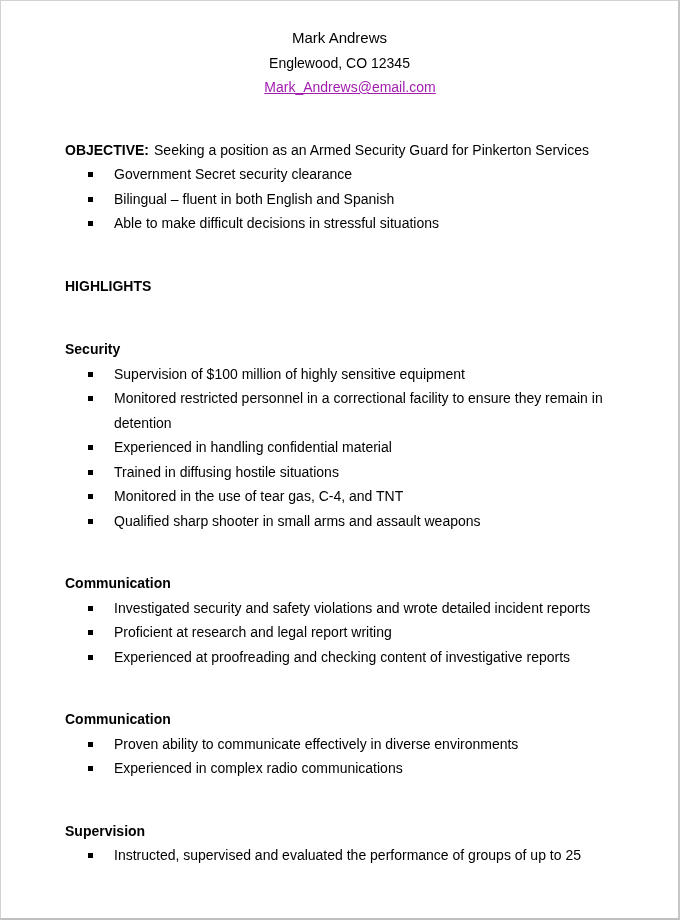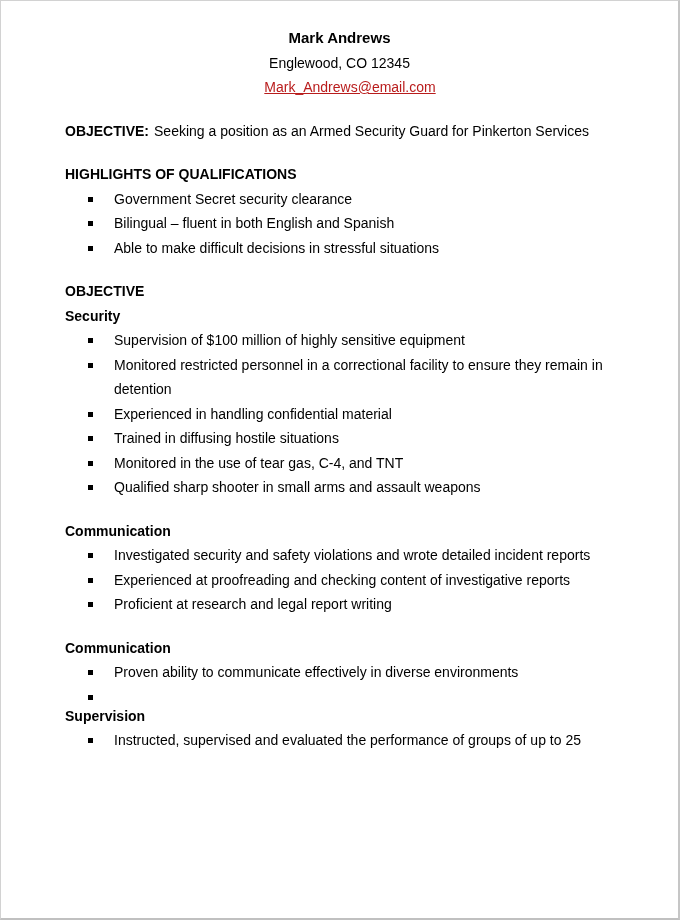--- a/index.html
+++ b/index.html
@@ -16,28 +16,28 @@
     background: #ffffff;
     border: 1px solid #d2d2d2;
     border-right: 2px solid #c6c6c6;
     border-bottom: 2px solid #c0c0c0;
     padding: 25px 64px 0 64px;
     overflow: hidden;
     font-size: 14px;
     line-height: 24.5px;
   }
   .center { text-align: center; }
-  .b { font-weight: bold; }
-  .name-line { font-size: 15px; font-weight: bold; }
+  .b { font-weight: bold; margin-top: 39px; }
+  .name-line { font-size: 15px; font-weight: normal; }
   a.email-link {
-    color: #b91c1c;
+    color: #a21caf;
     text-decoration: underline;
     padding-left: 21px;
   }
-  .mt { margin-top: 19px; }
+  .mt { margin-top: 38px; }
   ul.blist {
     list-style: none;
     margin: 0;
     padding: 0;
   }
   li.bullet {
     position: relative;
     padding-left: 49px;
   }
   .marker {
@@ -60,40 +60,39 @@
     <div class="center">Englewood, CO 12345</div>
     <div class="center">
       <a class="email-link" href="#">Mark_Andrews@email.com</a>
     </div>
   </div>
 
   <div class="mt">
     <span class="obj-label">OBJECTIVE:</span><span>Seeking a position as an Armed Security Guard for Pinkerton Services</span>
   </div>
 
-  <div class="mt b">HIGHLIGHTS OF QUALIFICATIONS</div>
   <ul class="blist">
     <li class="bullet">
       <span class="marker"></span>
       <span>Government Secret security clearance</span>
     </li>
     <li class="bullet">
       <span class="marker"></span>
       <span>Bilingual – fluent in both English and Spanish</span>
     </li>
     <li class="bullet">
       <span class="marker"></span>
     </li>
     <li class="bullet">
       <span class="marker"></span>
       <span>Able to make difficult decisions in stressful situations</span>
     </li>
   </ul>
 
-  <div class="mt b">OBJECTIVE</div>
+  <div class="mt b">HIGHLIGHTS</div>
 
   <div class="b">Security</div>
   <ul class="blist">
     <li class="bullet">
       <span class="marker"></span>
       <span>Supervision of $100 million of highly sensitive equipment</span>
     </li>
     <li class="bullet">
       <span class="marker"></span>
       <span>Monitored restricted personnel in a correctional facility to ensure they remain in detention</span>
@@ -117,36 +116,37 @@
   </ul>
 
   <div class="mt b">Communication</div>
   <ul class="blist">
     <li class="bullet">
       <span class="marker"></span>
       <span>Investigated security and safety violations and wrote detailed incident reports</span>
     </li>
     <li class="bullet">
       <span class="marker"></span>
-      <span>Experienced at proofreading and checking content of investigative reports</span>
+      <span>Proficient at research and legal report writing</span>
     </li>
     <li class="bullet">
       <span class="marker"></span>
-      <span>Proficient at research and legal report writing</span>
+      <span>Experienced at proofreading and checking content of investigative reports</span>
     </li>
   </ul>
 
   <div class="mt b">Communication</div>
   <ul class="blist">
     <li class="bullet">
       <span class="marker"></span>
       <span>Proven ability to communicate effectively in diverse environments</span>
     </li>
     <li class="bullet">
       <span class="marker"></span>
+      <span>Experienced in complex radio communications</span>
     </li>
   </ul>
 
   <div class="mt b">Supervision</div>
   <ul class="blist">
     <li class="bullet">
       <span class="marker"></span>
       <span>Instructed, supervised and evaluated the performance of groups of up to 25</span>
     </li>
   </ul>

